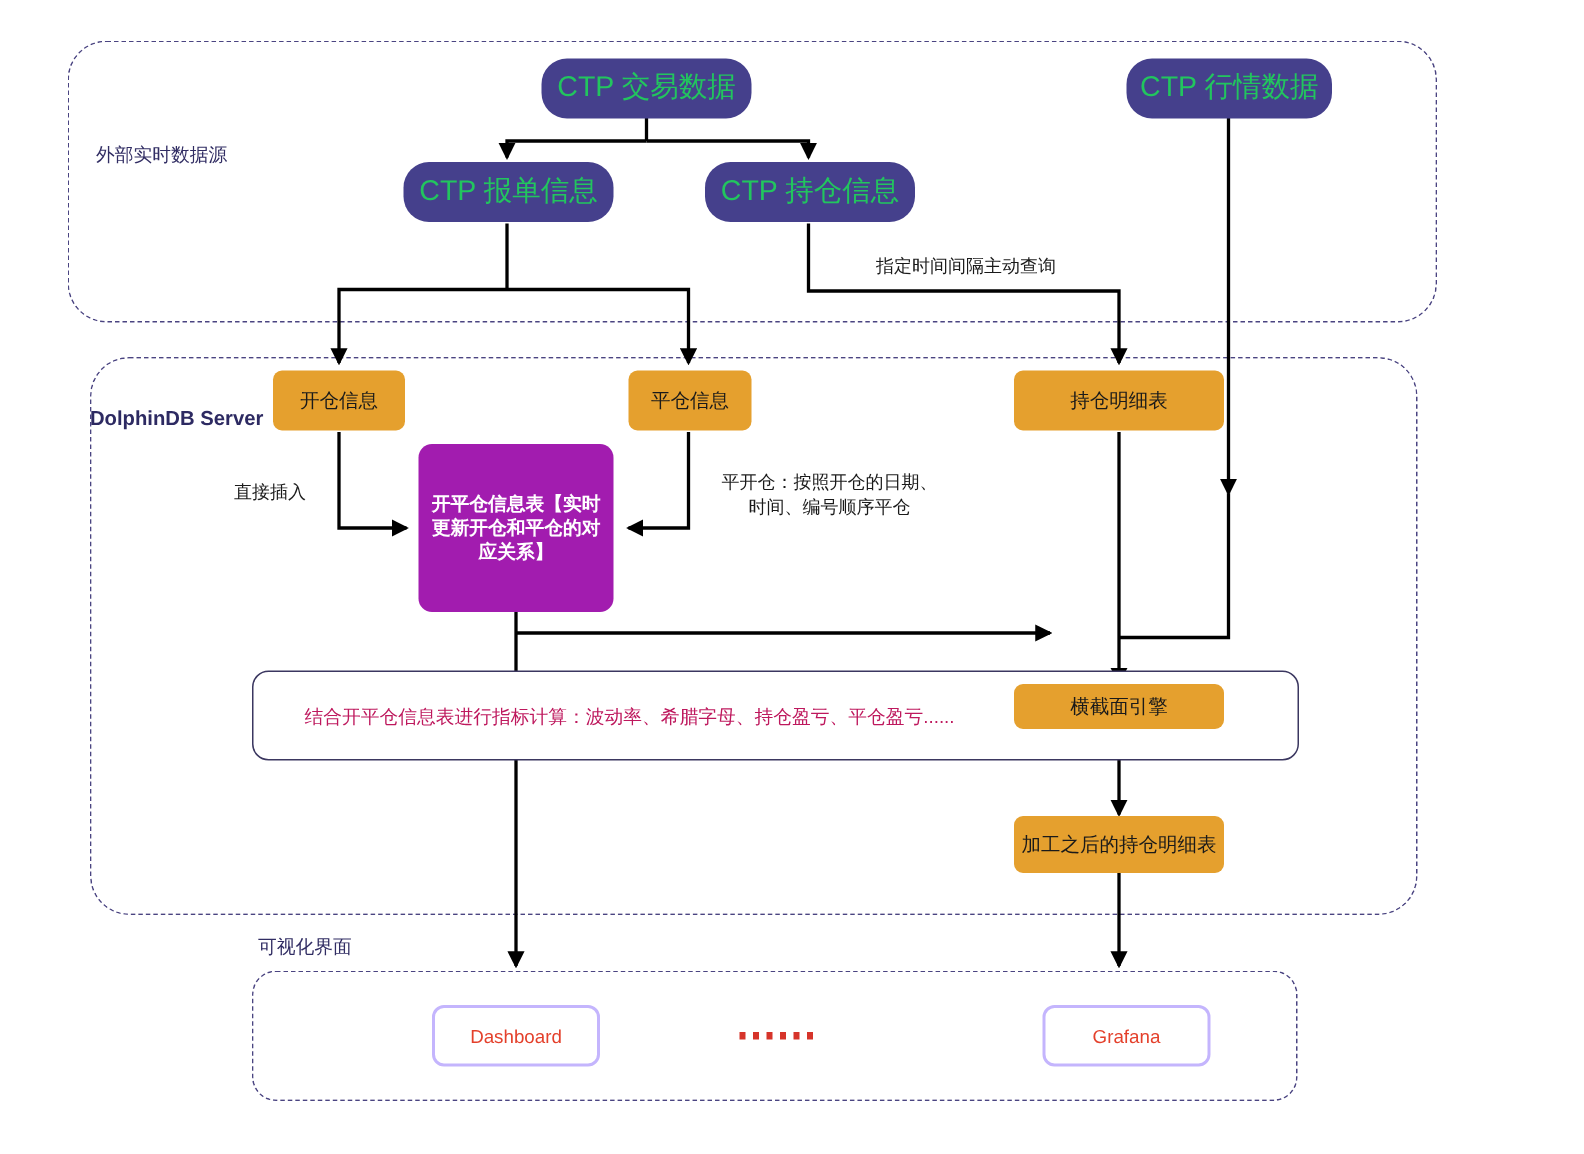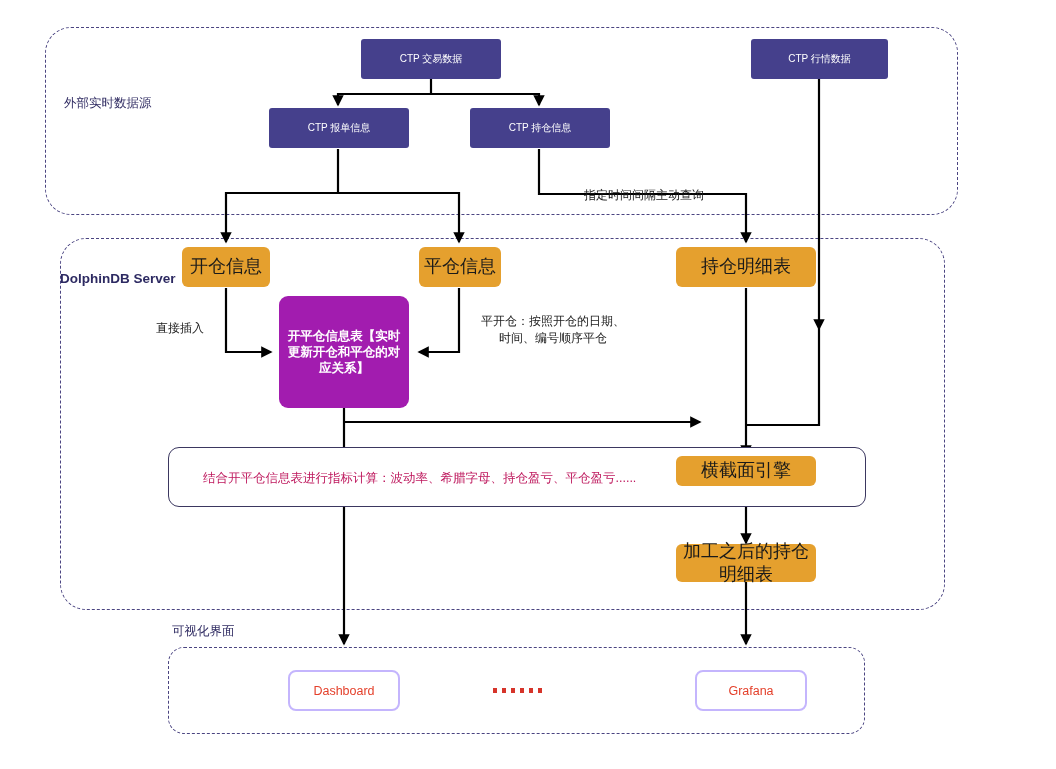--- a/index.html
+++ b/index.html
@@ -29,29 +29,29 @@
     position: absolute;
     box-sizing: border-box;
     display: flex;
     align-items: center;
     justify-content: center;
     text-align: center;
     line-height: 1.28;
   }
   .node-purple {
     background: #45408c;
-    color: #ffffff;
-    border-radius: 3px;
-    font-size: 10px;
+    color: #22c55e;
+    border-radius: 17px;
+    font-size: 19px;
   }
   .node-orange {
     background: #e5a02e;
     color: #1a1a1a;
     border-radius: 6px;
-    font-size: 18px;
+    font-size: 13px;
   }
   .node-blue {
     background: #a21caf;
     color: #ffffff;
     border-radius: 9px;
     font-size: 12.5px;
     font-weight: bold;
     padding: 0 8px;
   }
   .node-white {
@@ -193,20 +193,20 @@
 
   <div class="dots" style="left:493px; top:688px;">
     <i></i>
     <i></i>
     <i></i>
     <i></i>
     <i></i>
     <i></i>
   </div>
 
-  <div class="edge-label" style="left:584px; top:187px;text-align:right;">指定时间间隔主动查询</div>
+  <div class="edge-label" style="left:584px; top:169px;text-align:right;">指定时间间隔主动查询</div>
 
   <div class="edge-label" style="left:156px; top:320px;">直接插入</div>
 
   <div class="edge-label" style="left:481px; top:313px; text-align:center;">平开仓：按照开仓的日期、
 时间、编号顺序平仓</div>
 
 </div>
 
 </body></html>

